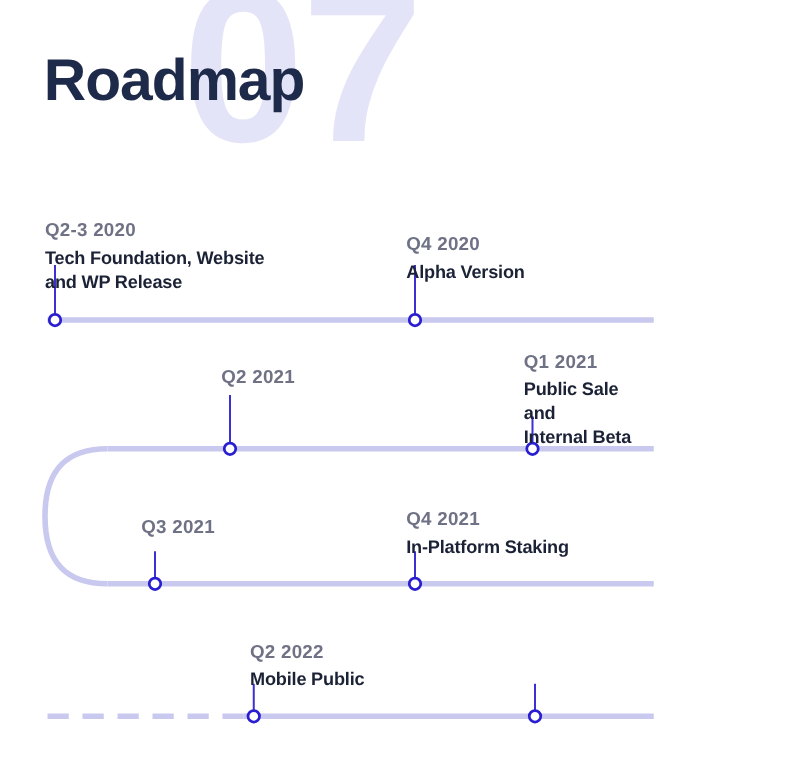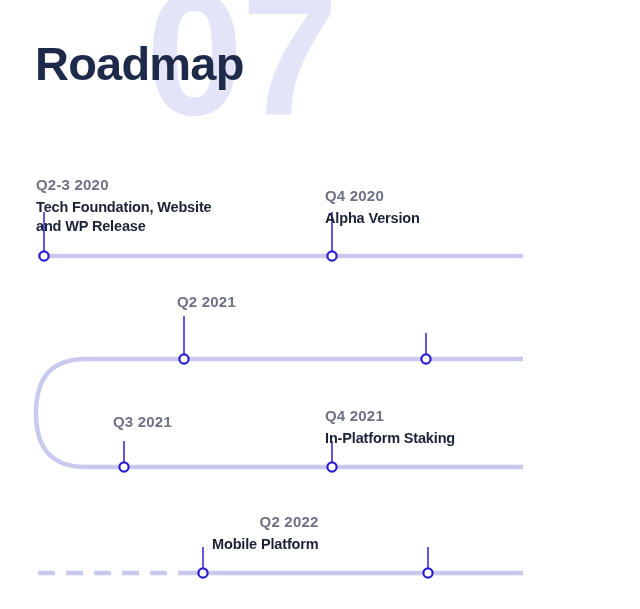--- a/index.html
+++ b/index.html
@@ -133,29 +133,34 @@
 
   <div class="milestone" style="left:325px; top:187px;">
     <div class="period">Q4 2020</div>
     <div class="title">Alpha Version</div>
   </div>
 
   <div class="milestone" style="left:177px; top:293px;">
     <div class="period">Q2 2021</div>
   </div>
 
+  <div class="milestone" style="left:419px; top:281px;">
+    <div class="period">Q1 2021</div>
+    <div class="title">Public Sale and
+Internal Beta</div>
+  </div>
 
   <div class="milestone" style="left:113px; top:389px;margin-top:24px;">
     <div class="period">Q3 2021</div>
   </div>
 
   <div class="milestone" style="left:325px; top:407px;">
     <div class="period">Q4 2021</div>
     <div class="title">In-Platform Staking</div>
   </div>
 
-  <div class="milestone" style="left:212px; top:513px;text-align:right;">
+  <div class="milestone" style="left:200px; top:513px;">
     <div class="period">Q2 2022</div>
-    <div class="title">Mobile Platform</div>
+    <div class="title">Mobile Public</div>
   </div>
 
 
 </div>
 
 </body></html>

